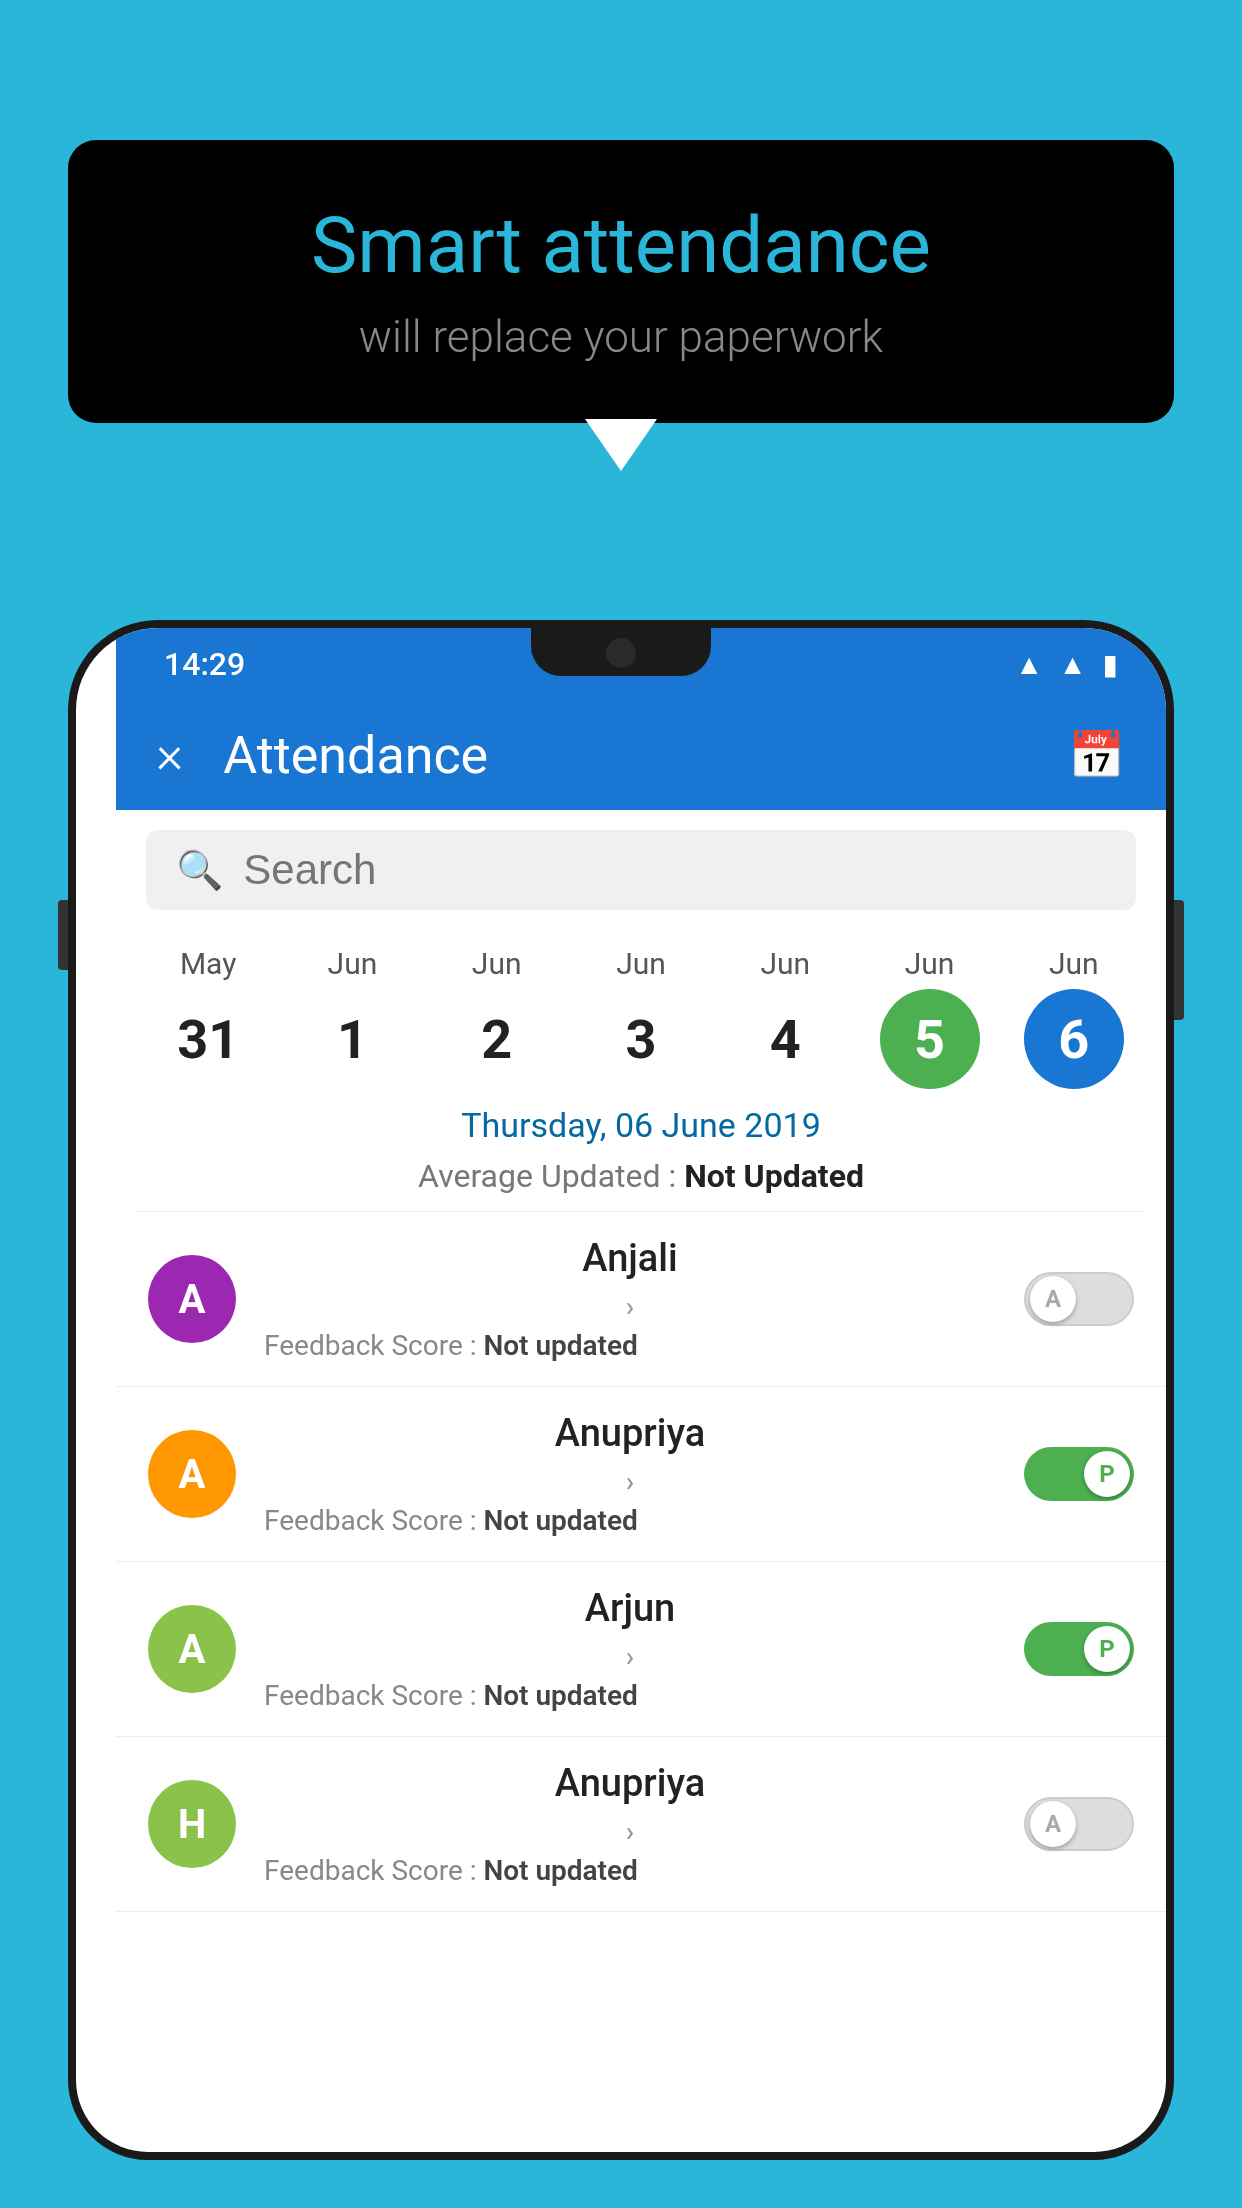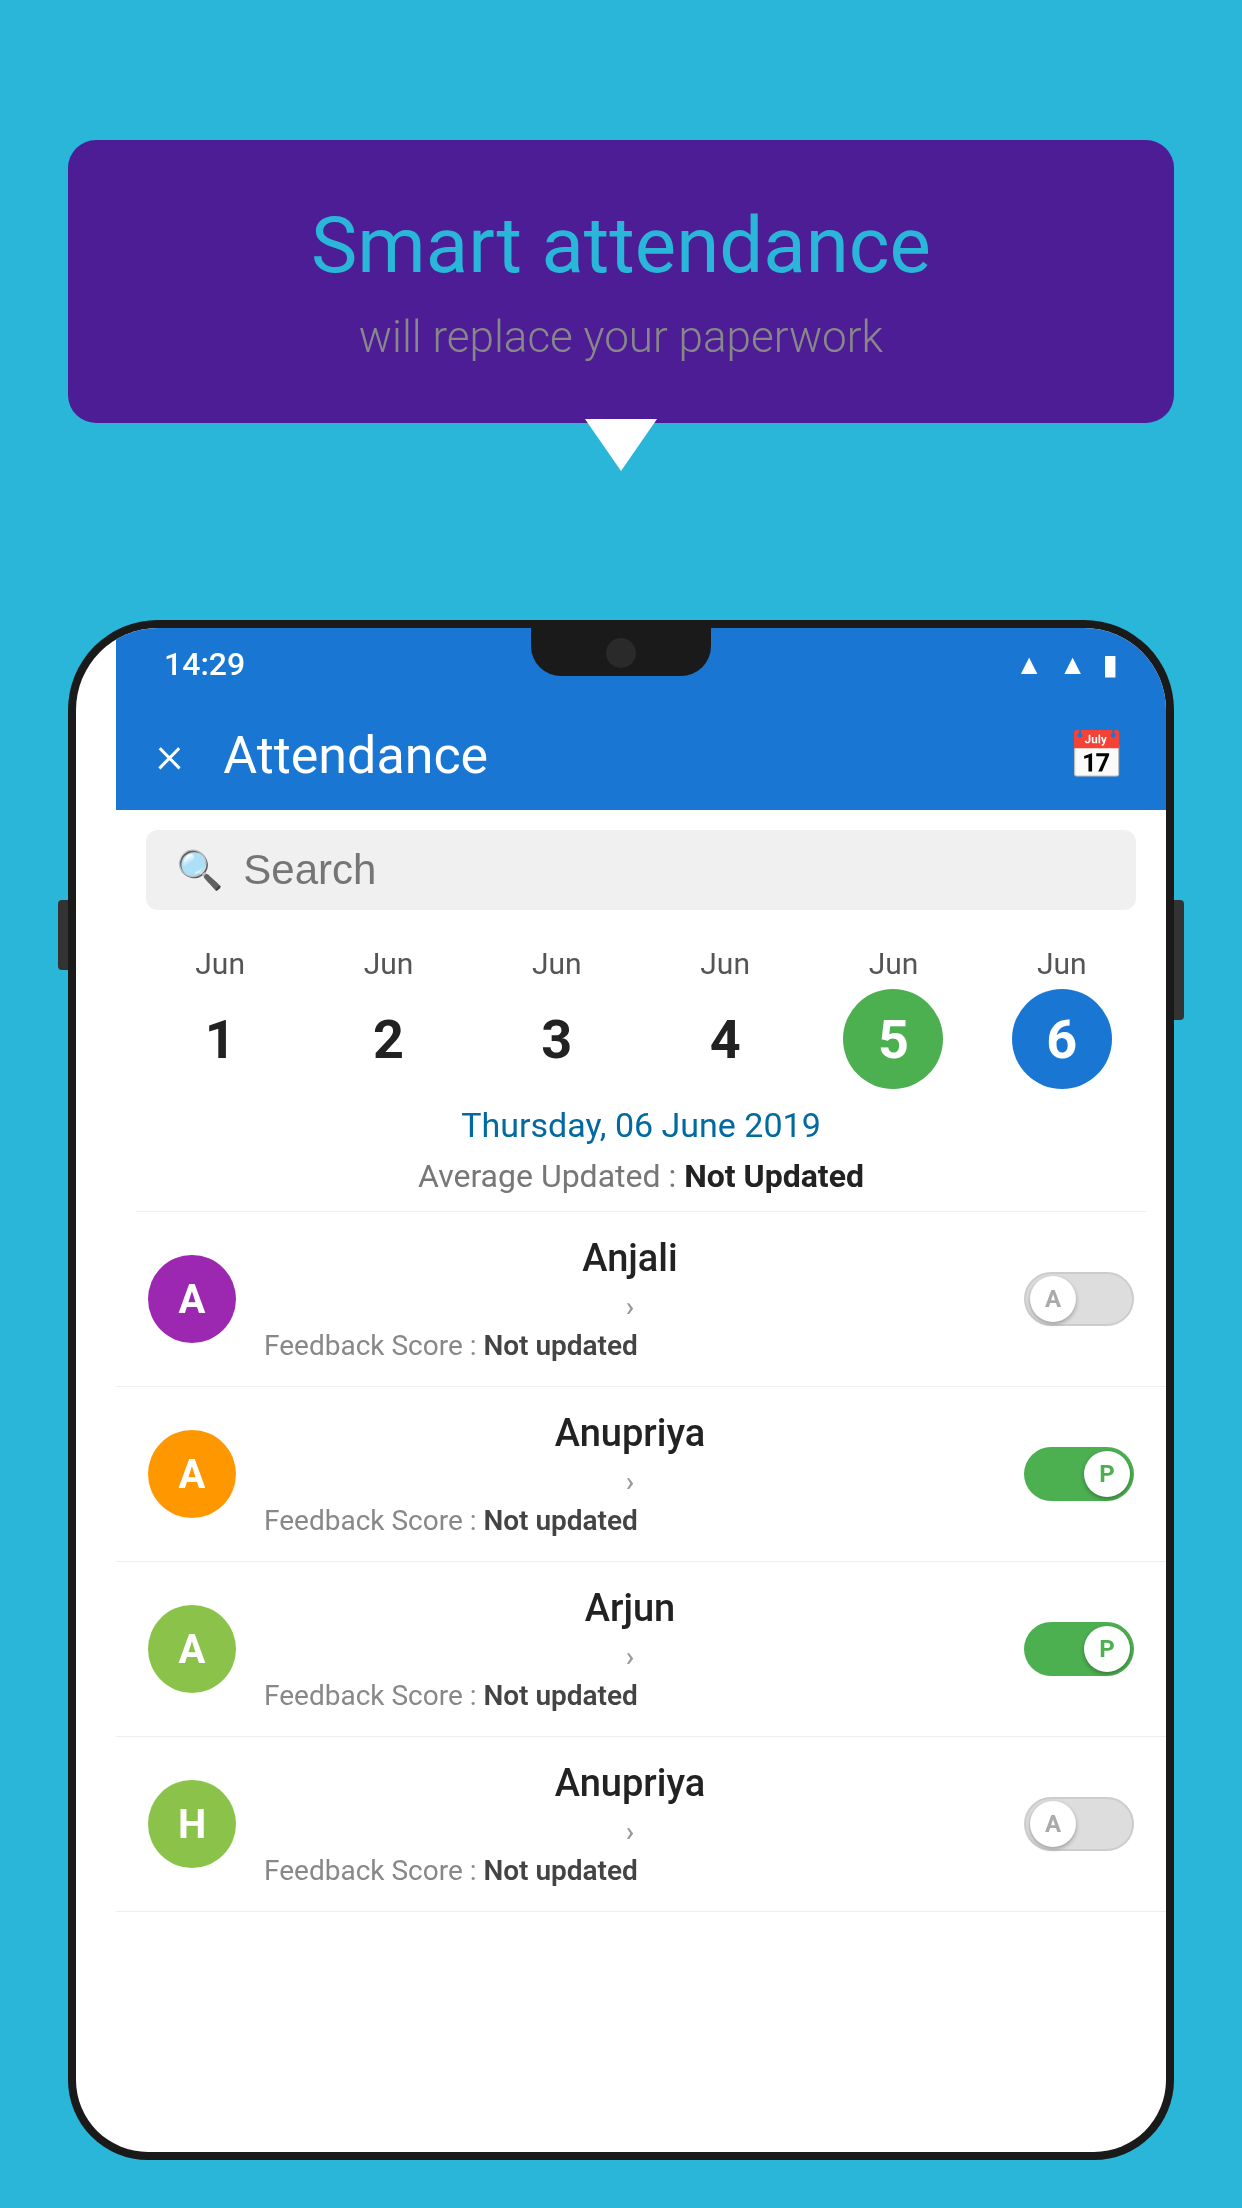--- a/index.html
+++ b/index.html
@@ -15,21 +15,21 @@
 
     
     .speech-bubble-container {
       position: absolute;
       top: 140px;
       left: 68px;
       right: 68px;
     }
 
     .speech-bubble {
-      background: #4c1d95;
+      background: #000000;
       border-radius: 28px;
       padding: 60px 80px;
       text-align: center;
       position: relative;
     }
 
     .speech-bubble::after {
       content: '';
       position: absolute;
       bottom: -48px;
@@ -432,20 +432,24 @@
         <span class="calendar-icon">📅</span>
       </div>
 
       <div class="search-bar">
         <span class="search-icon">🔍</span>
         <input type="text" class="search-input" placeholder="Search" style="">
       </div>
 
       <div class="date-row">
         <div class="date-cell">
+          <span class="date-month">May</span>
+          <span class="date-number">31</span>
+        </div>
+        <div class="date-cell">
           <span class="date-month">Jun</span>
           <span class="date-number">1</span>
         </div>
         <div class="date-cell">
           <span class="date-month">Jun</span>
           <span class="date-number">2</span>
         </div>
         <div class="date-cell">
           <span class="date-month">Jun</span>
           <span class="date-number">3</span>

